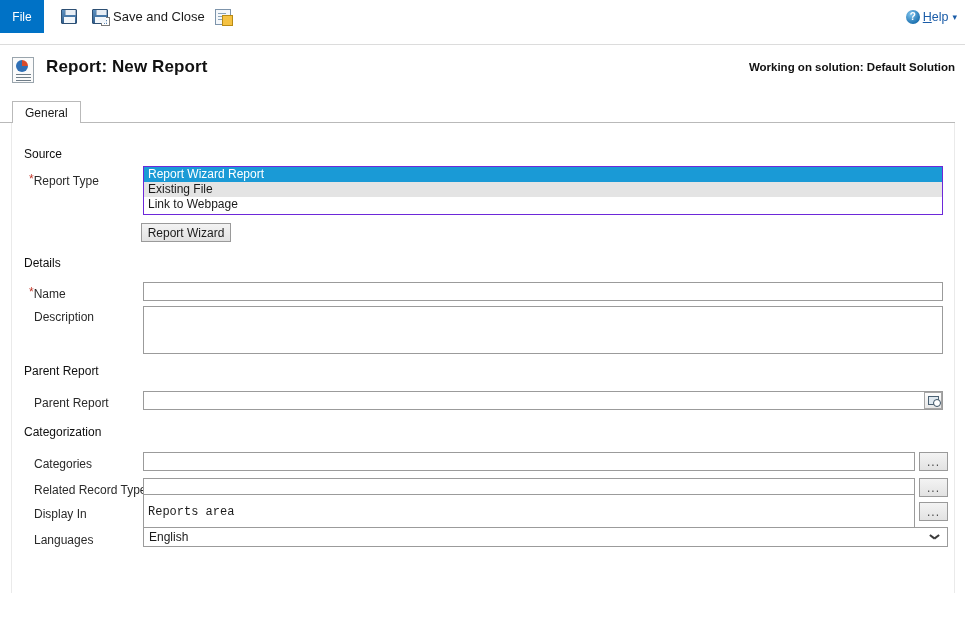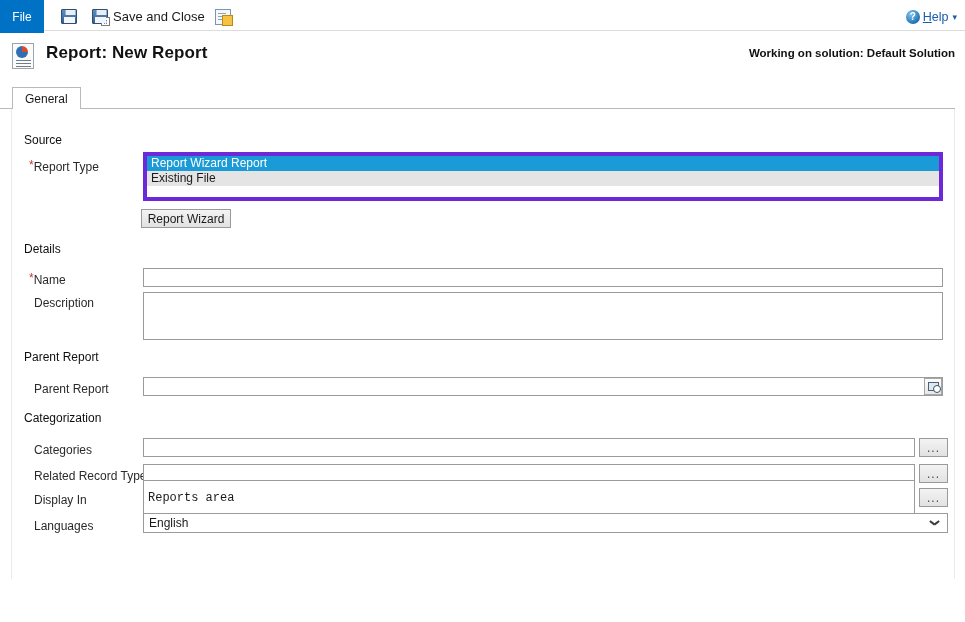--- a/index.html
+++ b/index.html
@@ -9,21 +9,21 @@
     background: #ffffff;
     font-family: "Liberation Sans", sans-serif;
     font-size: 12px;
     color: #1a1a1a;
     overflow: hidden;
   }
 
   
   .ribbon {
     position: relative;
-    height: 31px;
+    height: 45px;
     background: #ffffff;
     border-bottom: 1px solid #dcdcdc;
     padding-left: 10px;
   }
   .file-tab {
     position: absolute;
     left: 0; top: 0;
     width: 44px; height: 33px;
     background: #0072c6;
     color: #ffffff;
@@ -254,21 +254,21 @@
     font-family: "Liberation Sans", sans-serif;
     font-size: 12px;
     color: #1a1a1a;
     padding: 2px 4px;
     outline: none;
   }
   textarea.txt { resize: none; overflow: hidden; }
 
   .listbox {
     position: absolute;
-    border: 4px solid #6d28d9;
+    border: 1px solid #6d28d9;
     background: #ffffff;
     overflow: hidden;
   }
   .lb-item {
     height: 15px;
     line-height: 15px;
     padding-left: 4px;
     font-size: 12px;
     color: #1a1a1a;
     white-space: nowrap;
@@ -403,20 +403,21 @@
 
 <div class="formbody">
 
   <div class="section-head" style="left:12px; top:24px;">Source</div>
 
   <div class="field-label" style="left:17px; top:51px;"><span class="req">*</span><span>Report Type</span></div>
 
   <div class="listbox" style="left:131px; top:43px; width:800px; height:49px;">
     <div class="lb-item selected">Report Wizard Report</div>
     <div class="lb-item alt">Existing File</div>
+    <div class="lb-item">Link to Webpage</div>
   </div>
 
   <button class="btn" style="left:129px; top:100px; width:90px; height:19px;">Report Wizard</button>
 
   <div class="section-head" style="left:12px; top:133px;">Details</div>
 
   <div class="field-label" style="left:17px; top:164px;"><span class="req">*</span><span>Name</span></div>
 
   <input class="txt" type="text" style="left: 131px; top: 159px; width: 800px; height: 19px;" value="">
 

